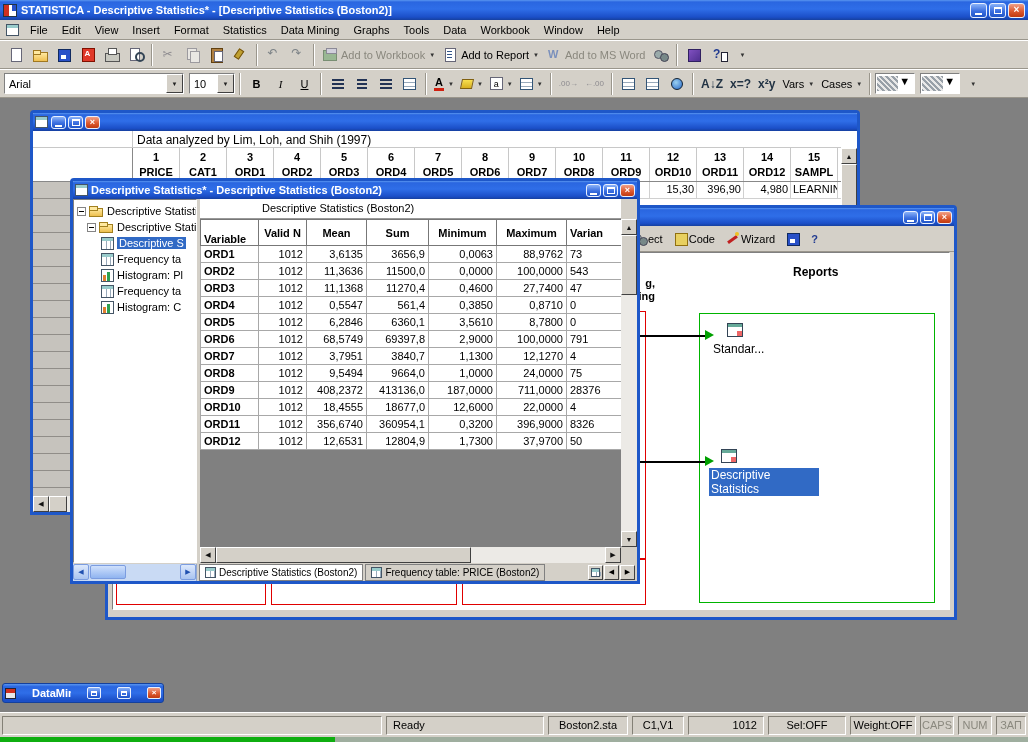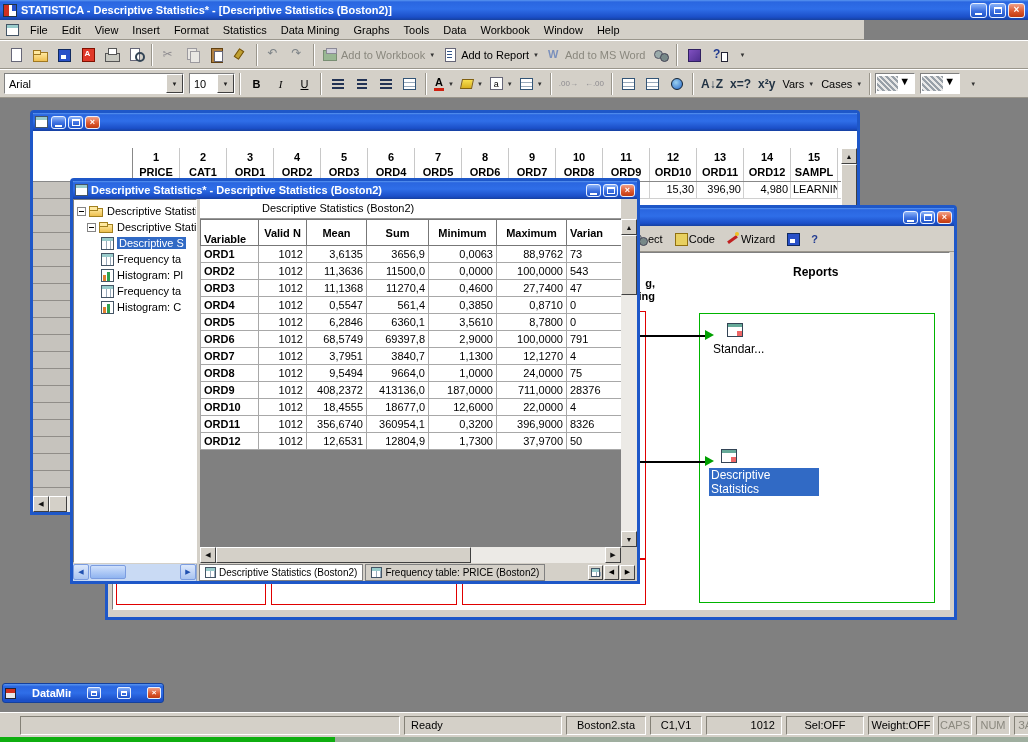--- a/index.html
+++ b/index.html
@@ -15,21 +15,21 @@
   .app-icon::after{content:"";position:absolute;right:0;top:0;width:4px;height:6px;background:#2850c8}
   .tb-title{flex:1;color:#fff;font-weight:bold;white-space:nowrap;overflow:hidden}
   .winbtns{display:flex;gap:2px;flex:none}
   .wbtn{width:17px;height:15px;border-radius:3px;border:1px solid #e8f0ff;
     background:linear-gradient(180deg,#8ab2f8,#3a6ee0 55%,#2055c8);
     display:flex;align-items:center;justify-content:center;color:#fff;font-size:10px;font-weight:bold;line-height:1}
   .wbtn.close{background:linear-gradient(180deg,#f0a088,#dd5a30 55%,#c03a10)}
   .g-min{display:block;width:7px;height:2px;background:#fff;margin-top:7px}
   .g-max{display:block;width:8px;height:7px;border:1px solid #fff;border-top-width:2px}
 
-  .menubar{position:absolute;left:0;top:20px;width:864px;height:20px;background:#d4d0c8;
+  .menubar{position:absolute;left:0;top:20px;width:1028px;height:20px;background:#d4d0c8;
     display:flex;align-items:center;border-bottom:1px solid #9a968c;padding-left:2px}
   .child-icon{width:13px;height:12px;background:#fff;border:1px solid #456;margin:0 4px;position:relative;flex:none}
   .child-icon::before{content:"";position:absolute;left:0;right:0;top:0;height:3px;background:#9cc}
   .menu-item{padding:2px 7px;white-space:nowrap}
 
   .toolbar{position:absolute;left:0;width:1028px;height:29px;background:#d4d0c8;
     border-top:1px solid #fff;border-bottom:1px solid #9a968c;display:flex;align-items:center;padding:0 4px;gap:1px}
   .toolbar.t1{top:40px}.toolbar.t2{top:69px}
   .tsep{width:2px;height:22px;border-left:1px solid #9a968c;border-right:1px solid #fff;margin:0 3px;flex:none}
   .tbtn{height:24px;min-width:23px;display:flex;align-items:center;justify-content:center;gap:3px;padding:0 3px;flex:none;white-space:nowrap}
@@ -190,21 +190,21 @@
   
   .minwin{position:absolute;left:2px;top:585px;width:162px;height:20px;z-index:4;border:1px solid #14409c;border-radius:3px;
     background:linear-gradient(180deg,#5a96f0 0%,#2a66e0 15%,#2f6ee8 50%,#1b4fc8 90%);display:flex;align-items:center;gap:16px;padding:0 2px}
   .minwin .mi{width:11px;height:11px;background:#e8e8e8;border:1px solid #223;position:relative;flex:none}
   .minwin .mi::before{content:"";position:absolute;left:0;right:0;top:0;height:4px;background:#d03020}
   .minwin .ttl{flex:1;color:#fff;font-weight:bold;white-space:nowrap;overflow:hidden}
   .minwin .wbtn{width:14px;height:12px;font-size:8px;border-radius:2px}
 
   
   .sbar{position:absolute;left:0;top:712px;width:1028px;height:25px;background:#d4d0c8;border-top:1px solid #fff;
-    display:flex;align-items:center;gap:4px;padding-left:20px}
+    display:flex;align-items:center;gap:4px;padding-left:2px}
   .sp{height:19px;border:1px solid;border-color:#838076 #fff #fff #838076;display:flex;align-items:center;padding:0 6px;white-space:nowrap;flex:none}
   .sp.c{justify-content:center}
   .sp.r{justify-content:flex-end}
   .greenstrip{position:absolute;left:0;top:737px;width:1028px;height:5px;background:#9fae9f}
   .greenstrip .gleft{position:absolute;left:0;top:0;width:335px;height:5px;background:#0fae10}
 </style>
 </head>
 <body>
 
 <div class="main-titlebar" style="height:20px">
@@ -408,20 +408,24 @@
         <span class="wbtn">
             <span class="g-min"></span>
           </span>
         <span class="wbtn">
             <span class="g-max"></span>
           </span>
         <span class="wbtn close">×</span>
       </span>
     </div>
     <div class="wbody">
+      <div class="dw-inforow">
+        <div class="dw-infocorner"></div>
+        <div class="dw-infotext">Data analyzed by Lim, Loh, and Shih (1997)</div>
+      </div>
       <div class="dw-headrow">
         <div class="dw-corner"></div>
         <div class="dw-col">
           <span class="dw-col-num">1</span>
           <span class="dw-col-name">PRICE</span>
         </div>
           <div class="dw-col">
           <span class="dw-col-num">2</span>
           <span class="dw-col-name">CAT1</span>
         </div>

